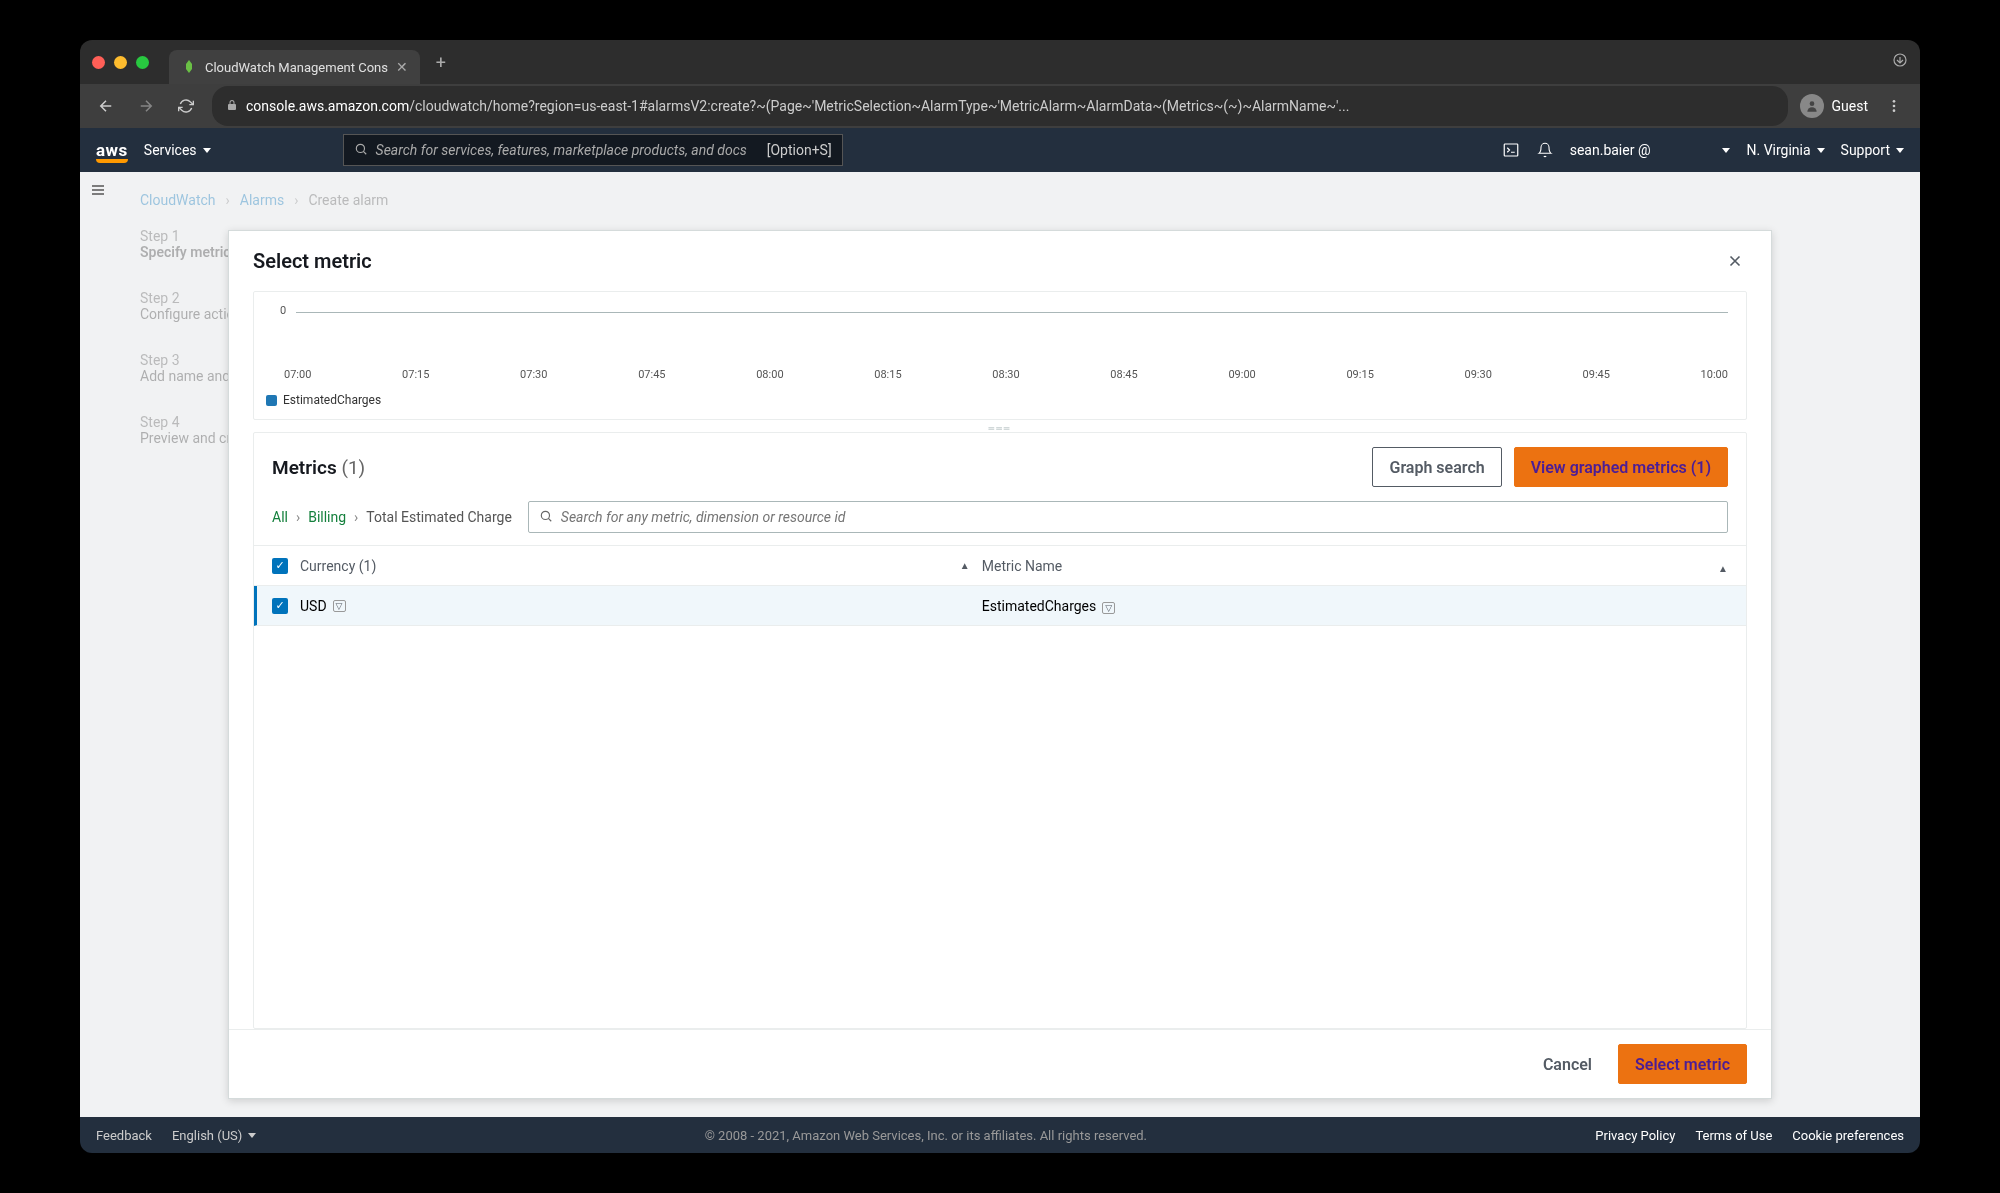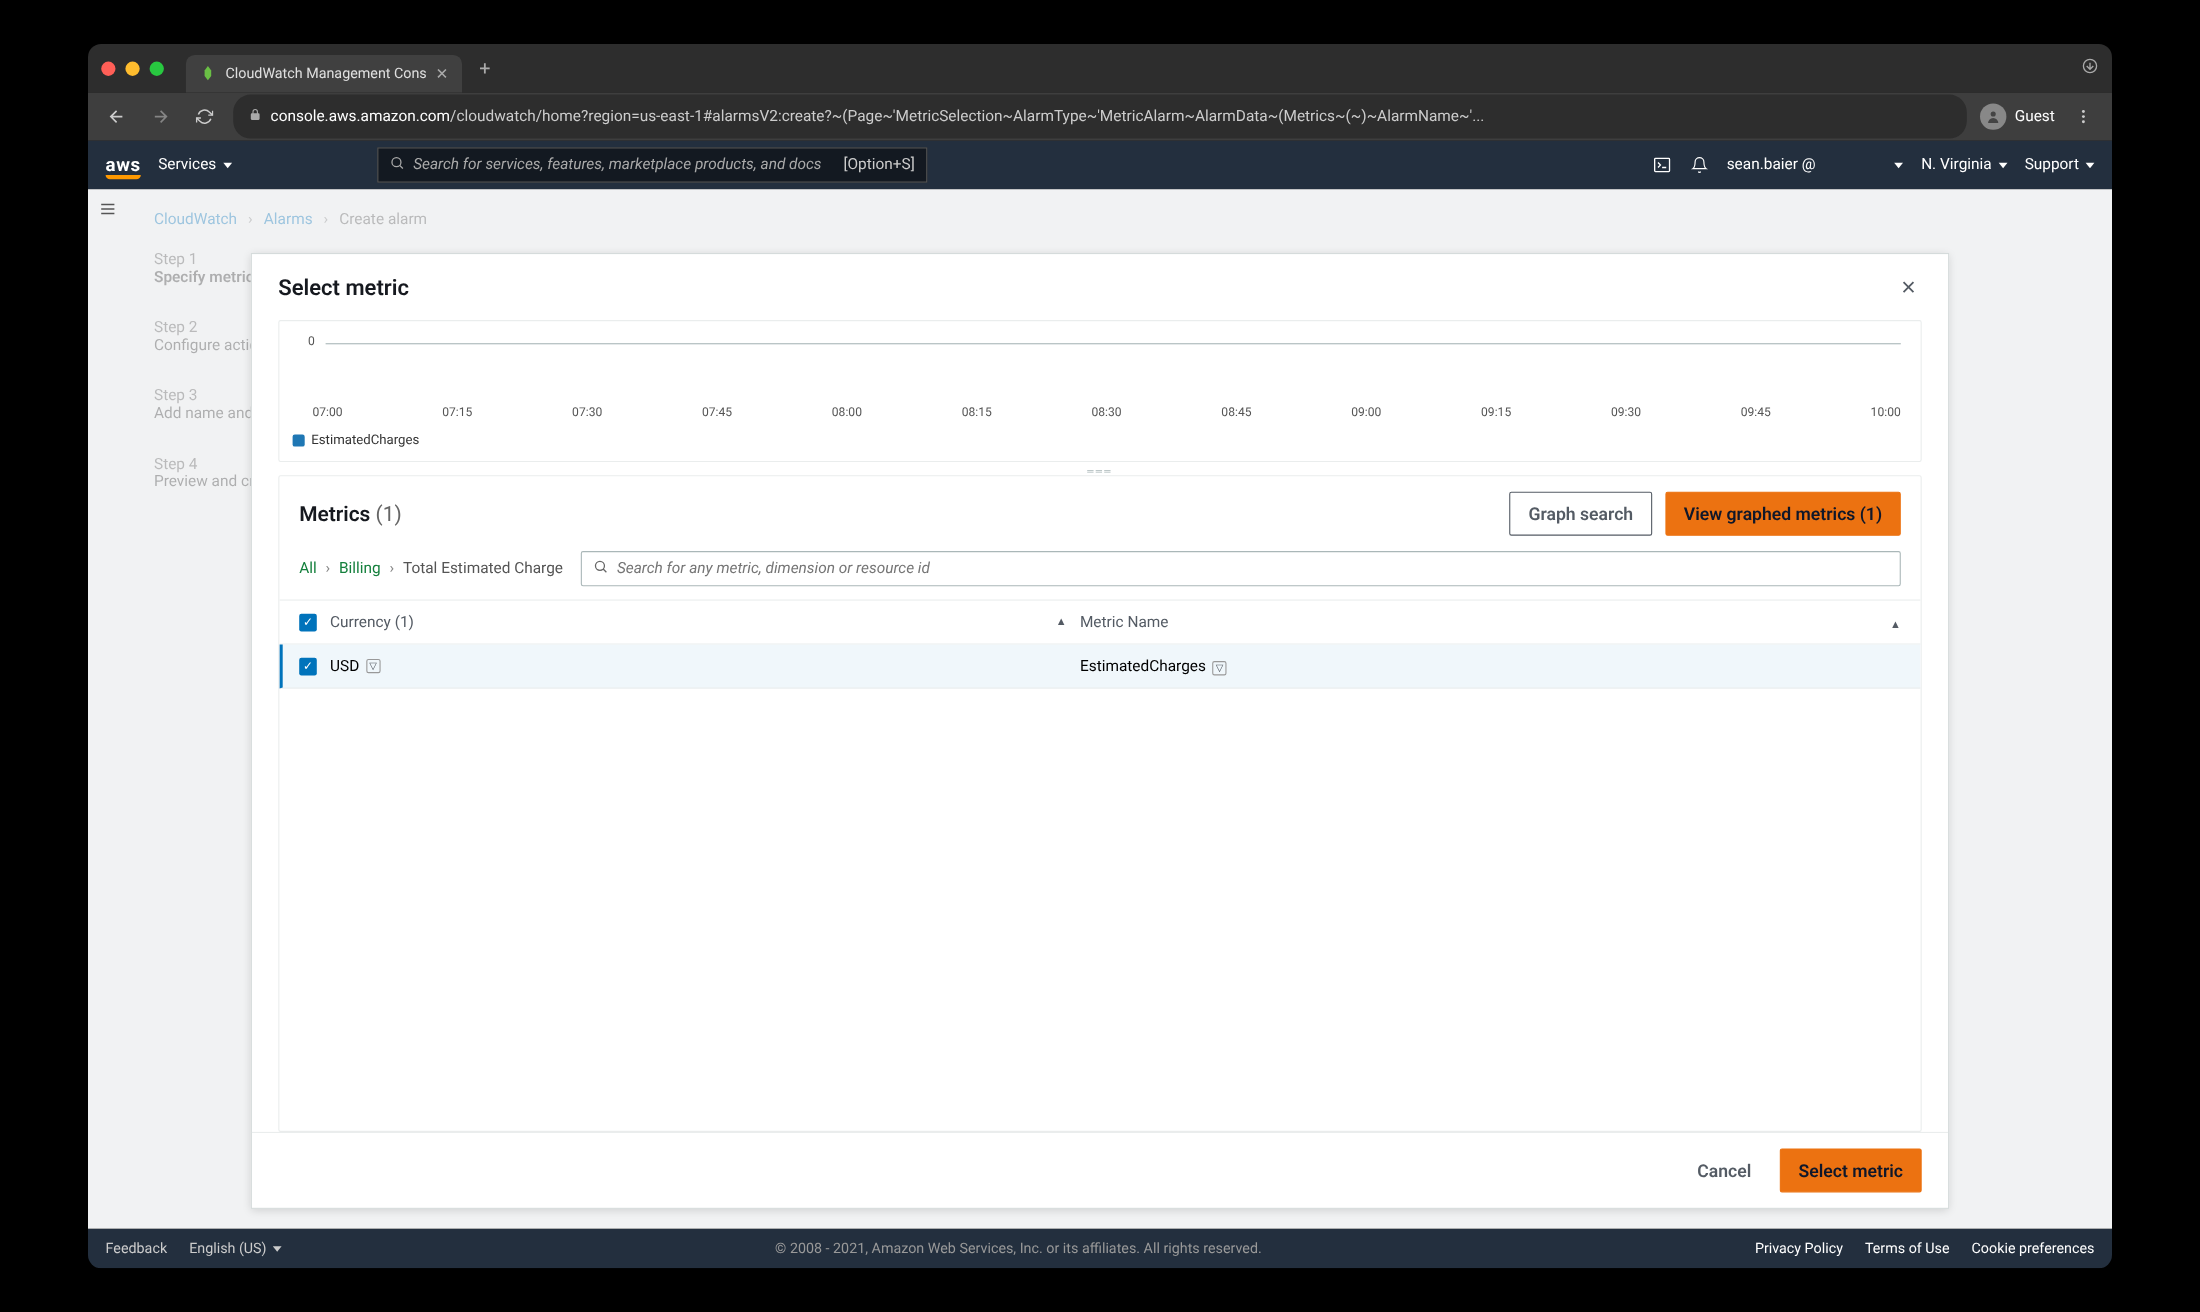--- a/index.html
+++ b/index.html
@@ -68,21 +68,21 @@
 .legend-sw { width: 11px; height: 11px; border-radius: 2px; background: #1f77b4; }
 
 .splitter { height: 8px; display: flex; align-items: center; justify-content: center; color: #aab7b8; font-size: 8px; letter-spacing: 2px; }
 
 .metrics-card { border: 1px solid #eaeded; border-radius: 2px; flex: 1; display: flex; flex-direction: column; overflow: hidden; }
 .metrics-head { display: flex; align-items: center; padding: 14px 18px; gap: 12px; }
 .metrics-head h3 { font-size: 19px; font-weight: 600; color: #16191f; }
 .metrics-head .thin { font-weight: 400; color: #666; }
 .btn { height: 40px; padding: 0 16px; border-radius: 2px; font-size: 16px; font-weight: 600; display: inline-flex; align-items: center; cursor: pointer; border: 1px solid; }
 .btn.secondary { background: #fff; border-color: #545b64; color: #545b64; }
-.btn.primary { background: #ec7211; border-color: #ec7211; color: #0f172a; }
+.btn.primary { background: #ec7211; border-color: #ec7211; color: #4c1d95; }
 .btn.link { border: none; background: none; color: #545b64; }
 
 .metrics-nav { display: flex; align-items: center; padding: 0 18px 12px; gap: 8px; font-size: 14px; }
 .metrics-nav .crumb { color: #15803d; cursor: pointer; }
 .metrics-nav .sep { color: #888; }
 .metrics-nav .cur { color: #555; }
 .search-box { flex: 1; height: 32px; border: 1px solid #aab7b8; border-radius: 2px; display: flex; align-items: center; padding: 0 10px; gap: 8px; margin-left: 8px; }
 .search-box input { border: none; outline: none; flex: 1; font-size: 14px; font-style: italic; color: #555; }
 
 .table { border-top: 1px solid #eaeded; }

